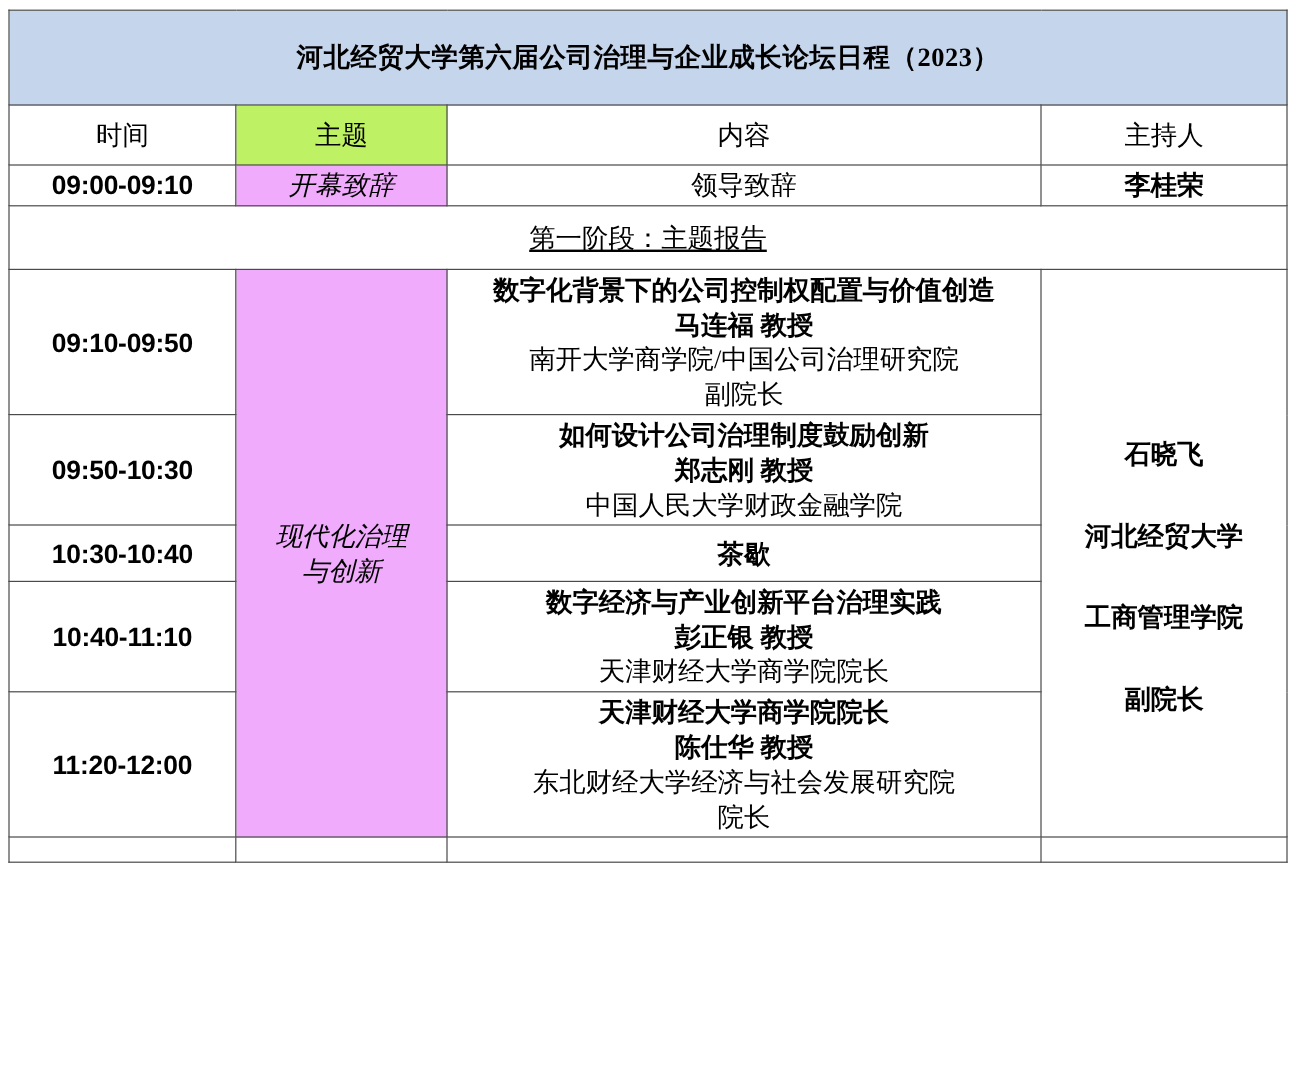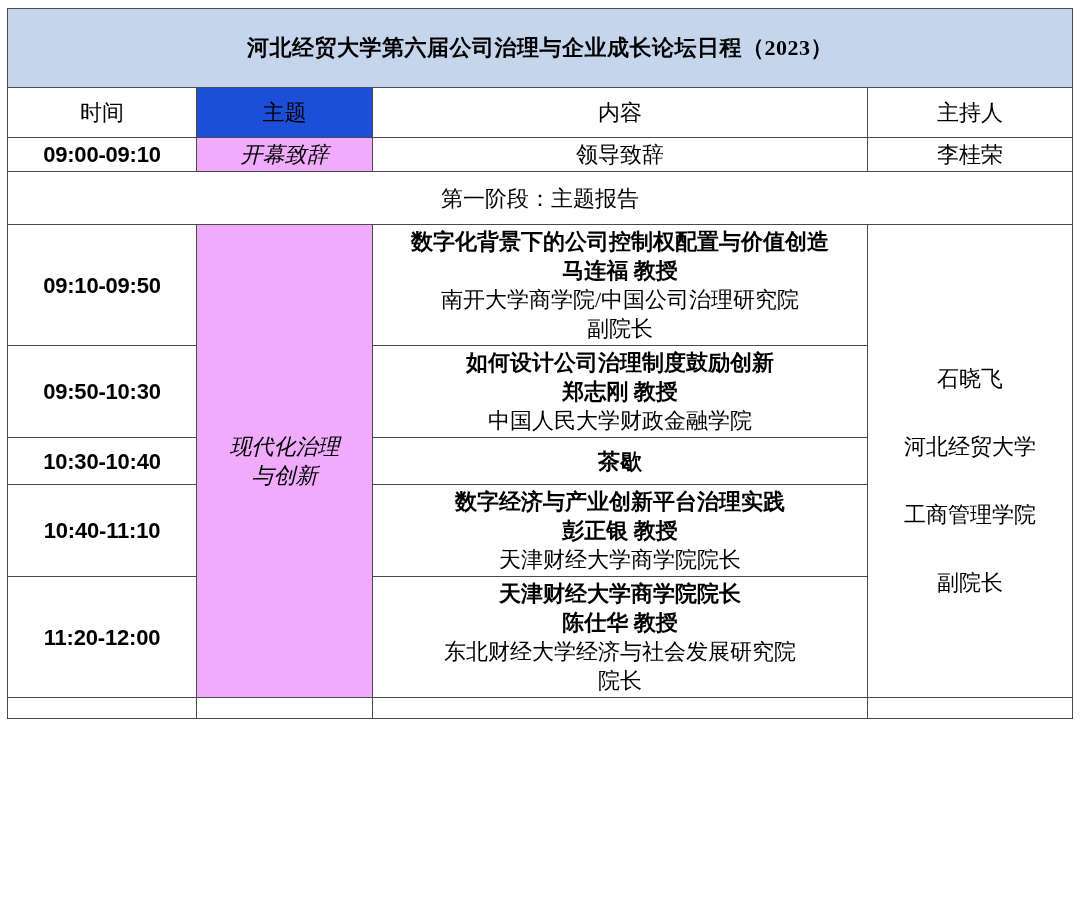--- a/index.html
+++ b/index.html
@@ -52,35 +52,36 @@
     letter-spacing: 0.5px;
   }
 
   
   td.col-head {
     font-size: 25px;
     height: 45px;
     font-weight: normal;
   }
   td.col-head.theme-head {
-    background: #1d4ed8;
+    background: #bef264;
   }
 
   
   td.theme-cell {
     background: #f0abfc;
     font-size: 23px;
     font-style: italic;
   }
 
   
   td.stage-cell {
     font-size: 25px;
     height: 48px;
     font-weight: normal;
+    text-decoration: underline;
   }
 
   
   td.time-cell {
     font-weight: bold;
     font-size: 21px;
     font-family: "Liberation Sans", "DejaVu Sans", sans-serif;
     letter-spacing: -0.2px;
   }
 
@@ -106,21 +107,21 @@
   
   td.break-cell {
     font-weight: bold;
     font-size: 23px;
     height: 42px;
   }
 
   
   td.host-cell {
     font-size: 23px;
-    font-weight: normal;
+    font-weight: bold;
     line-height: 1.5;
   }
   td.host-cell .host-line { display: block; margin-top: 39px; }
 
   
   td.tail-cell {
     height: 16px;
     border-bottom: none;
   }
 </style>

